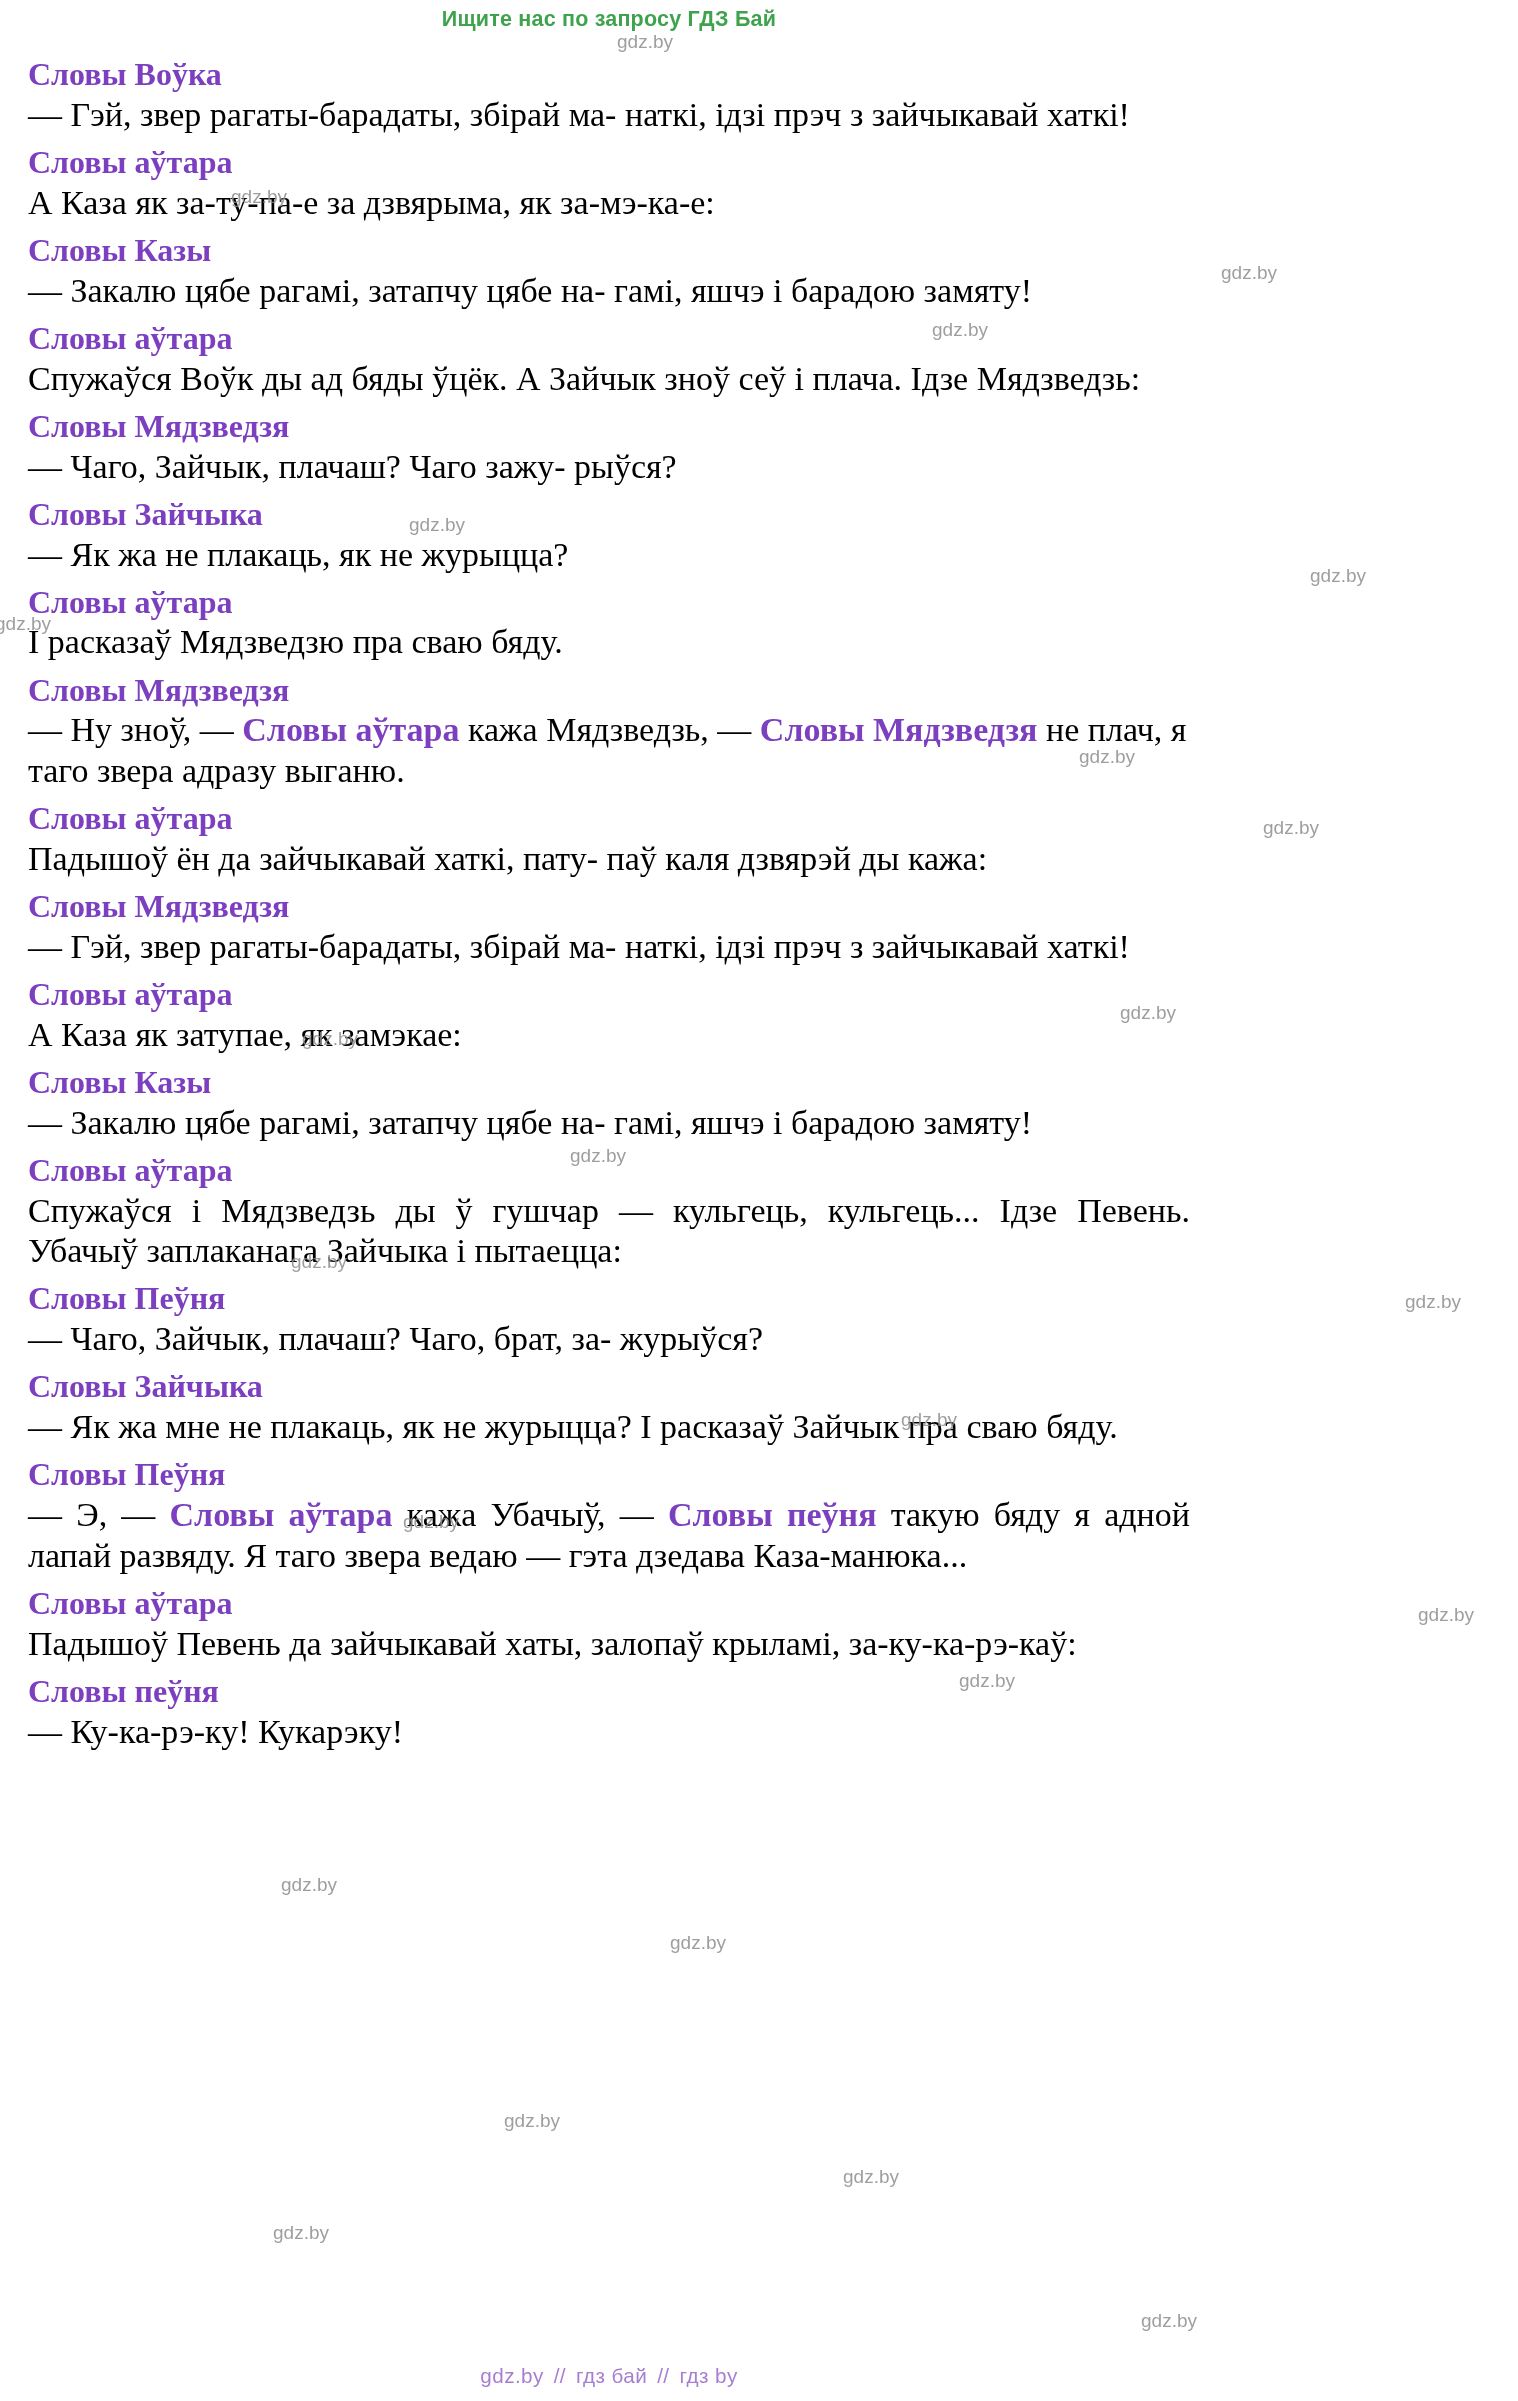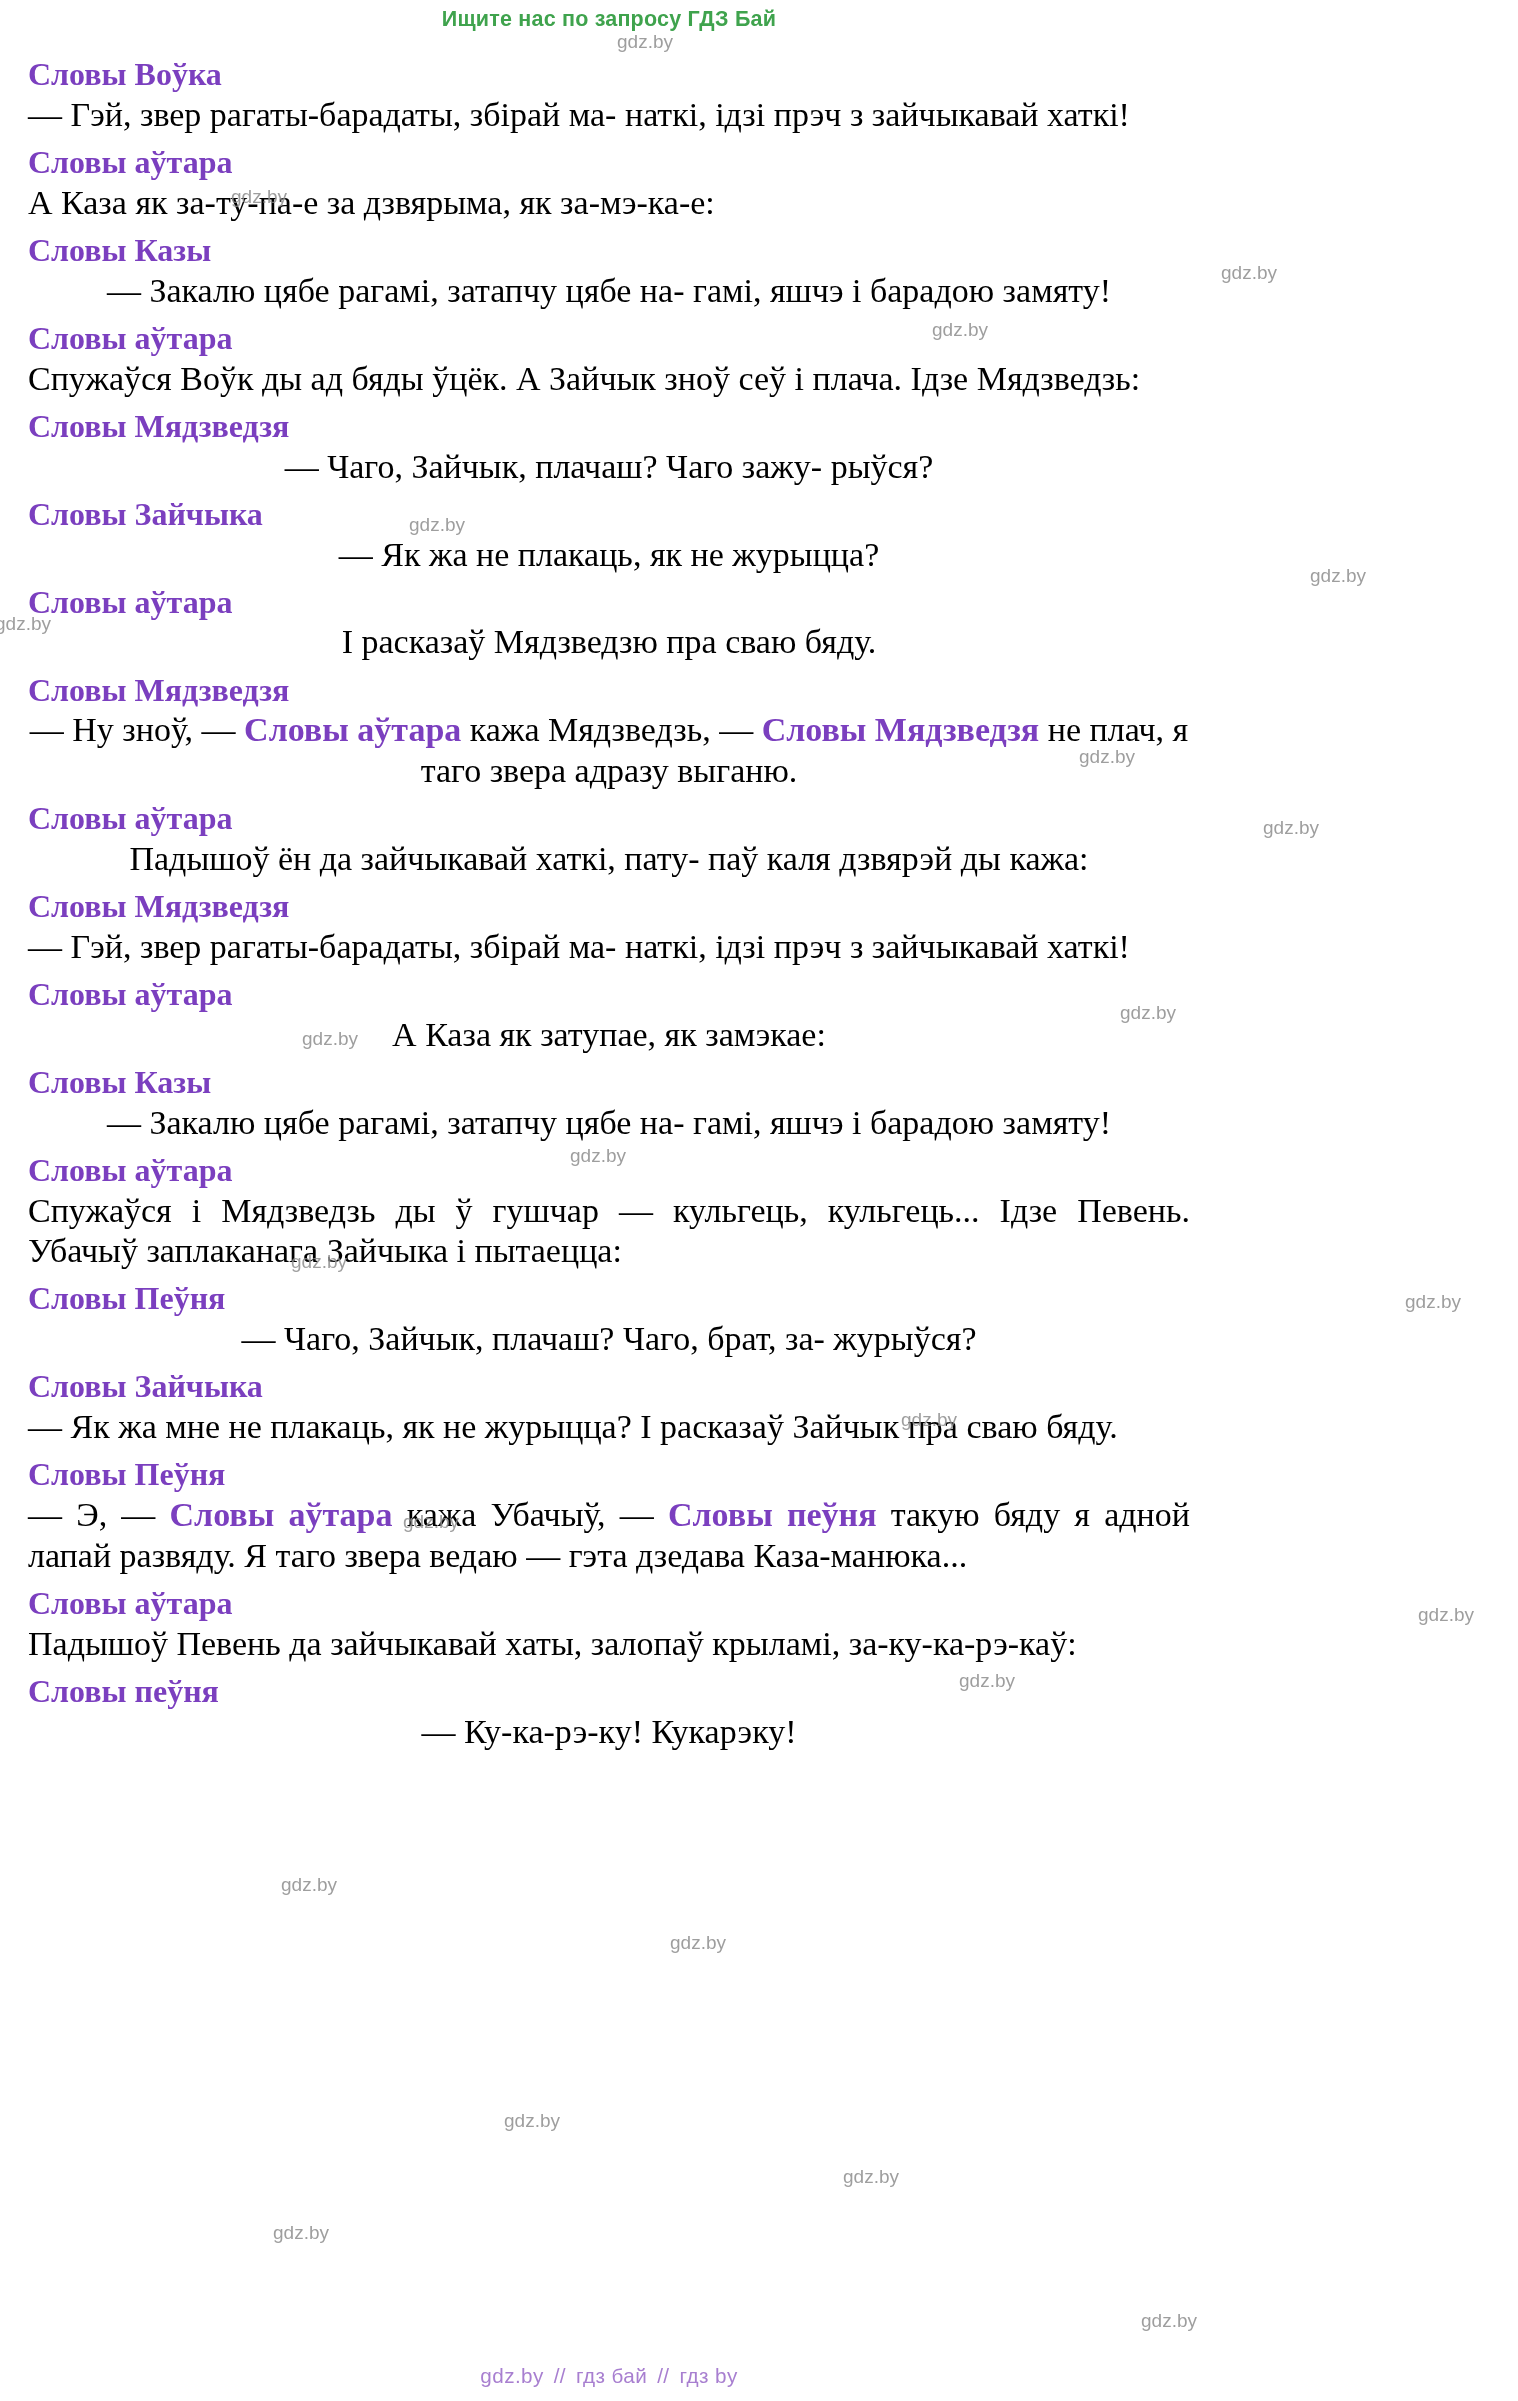--- a/index.html
+++ b/index.html
@@ -48,21 +48,21 @@
   }
   .para {
     font-size: 34px;
     line-height: 1.2;
     margin: 0 0 3.3px 0;
     text-align: justify;
     text-justify: inter-word;
     font-family: Liberation Serif, serif;
   }
   .para.nojust {
-    text-align: center;
+    text-align: left;
   }
   .wm {
     position: absolute;
     font-family: "Liberation Sans", sans-serif;
     font-size: 19px;
     color: #8e8e8e;
     opacity: 0.85;
     pointer-events: none;
     white-space: nowrap;
   }

